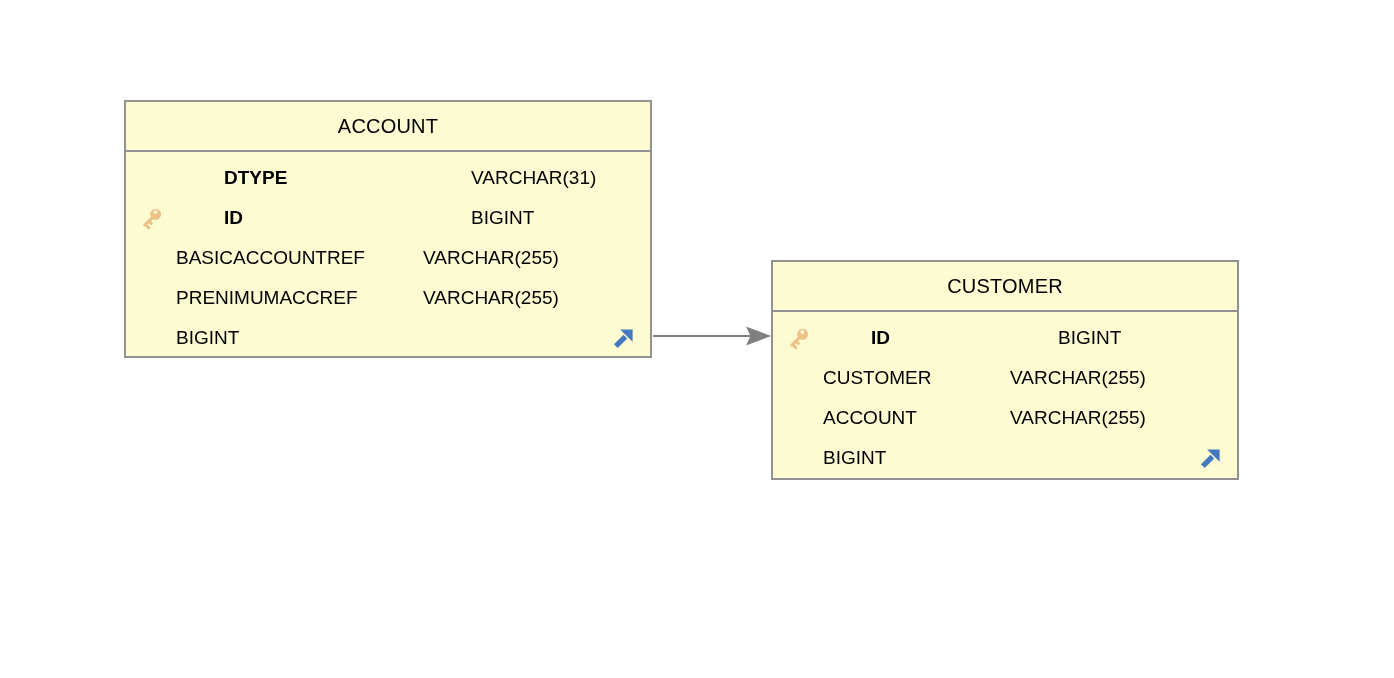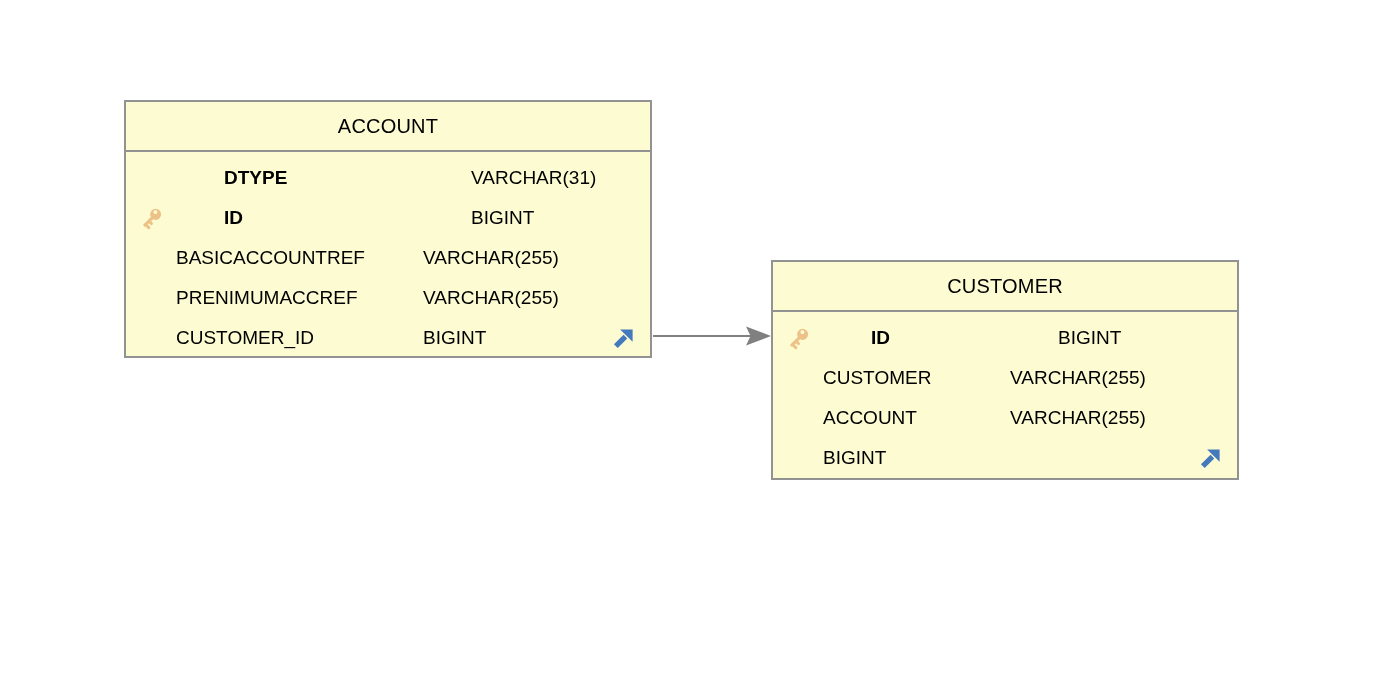--- a/index.html
+++ b/index.html
@@ -128,21 +128,20 @@
           <span class="cell-fk"></span>
         </div>
         <div class="t-row">
           <span class="cell-icon"></span>
           <span class="cell-name">PRENIMUMACCREF</span>
           <span class="cell-type">VARCHAR(255)</span>
           <span class="cell-fk"></span>
         </div>
         <div class="t-row">
           <span class="cell-icon"></span>
-          <span class="cell-name">CUSTOMER_ID</span>
           <span class="cell-type">BIGINT</span>
           <span class="cell-fk">
             <svg width="23" height="23" viewBox="0 0 24 24">
               <path d="M4 20 L14 10" stroke="#4479BD" stroke-width="5.5" fill="none"></path>
               <polygon points="8.5,2.5 21.5,2.5 21.5,15.5" fill="#4479BD"></polygon>
             </svg>
           </span>
         </div>
       </div>
   </div>

